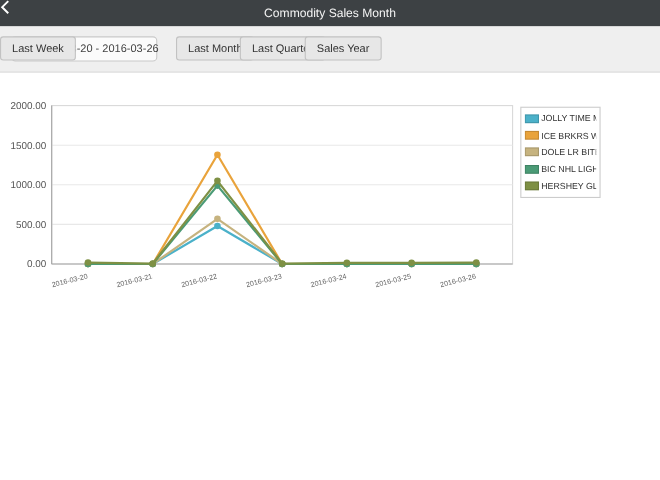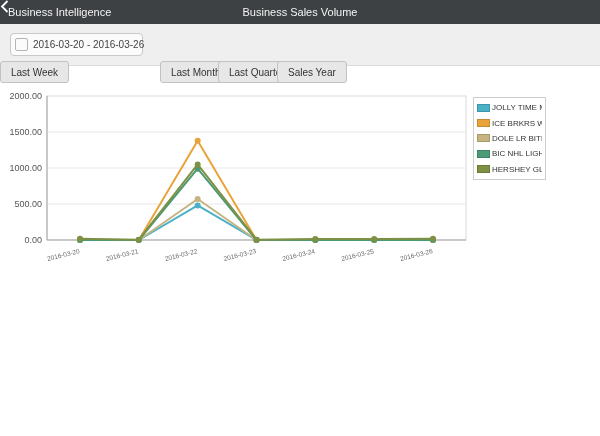--- a/index.html
+++ b/index.html
@@ -27,21 +27,21 @@
               border:1px solid #b5b5b5; flex:0 0 auto; }
   .cal-top { height:4px; background:#c0392b; }
   .cal-body { height:7px; background:#d9d9d9;
               background-image:linear-gradient(#fff 1px, transparent 1px),
                                linear-gradient(90deg,#fff 1px, transparent 1px);
               background-size:4px 3px; }
   .date-input { flex:1; border:0; background:transparent; font-size:10px; color:#444;
                 margin-left:5px; font-family:"Liberation Sans",sans-serif; outline:none; }
   .tb-btn { position:absolute; top:9px; height:22px; background:#e7e7e7;
             border:1px solid #c2c2c2; border-radius:3px; font-size:10px; color:#333;
-            padding:0 10px; cursor:pointer; font-family:"Liberation Sans",sans-serif;margin-top:28px; }
+            padding:0 10px; cursor:pointer; font-family:"Liberation Sans",sans-serif; }
   .tb-btn:nth-of-type(2) { left:160px; }
   .tb-btn:nth-of-type(3) { left:218px; }
   .tb-btn:nth-of-type(4) { left:277px; }
   .tb-btn:nth-of-type(5) { left:338px; }
 
   
   .chart-wrap { position:absolute; left:0; top:0; width:600px; height:436px; }
   svg { position:absolute; left:0; top:0; }
   .legend { position:absolute; left:473px; top:97px; width:73px;
             background:#fff; border:1px solid #ccc; padding:2px 3px; }
@@ -139,23 +139,22 @@
           <span class="legend-label">HERSHEY GLO...</span>
         </div>
       </div>
   </div>
 
   <div class="header">
     <div class="back-btn">
       <svg width="9" height="13" viewBox="0 0 9 13">
         <polyline points="7.5,1 2,6.5 7.5,12" fill="none" stroke="#ffffff" stroke-width="1.8"></polyline>
       </svg>
-      <span class="back-label">Business Intelligence</span>
     </div>
-    <div class="header-title">Business Sales Volume</div>
+    <div class="header-title">Commodity Sales Month</div>
   </div>
 
   <div class="toolbar">
     <div class="date-widget">
       <span class="cal-icon">
         <span class="cal-top"></span><span class="cal-body"></span>
       </span>
       <input class="date-input" type="text" readonly="" value="2016-03-20 - 2016-03-26" style="">
     </div>
     <button class="tb-btn">Last Week</button>

